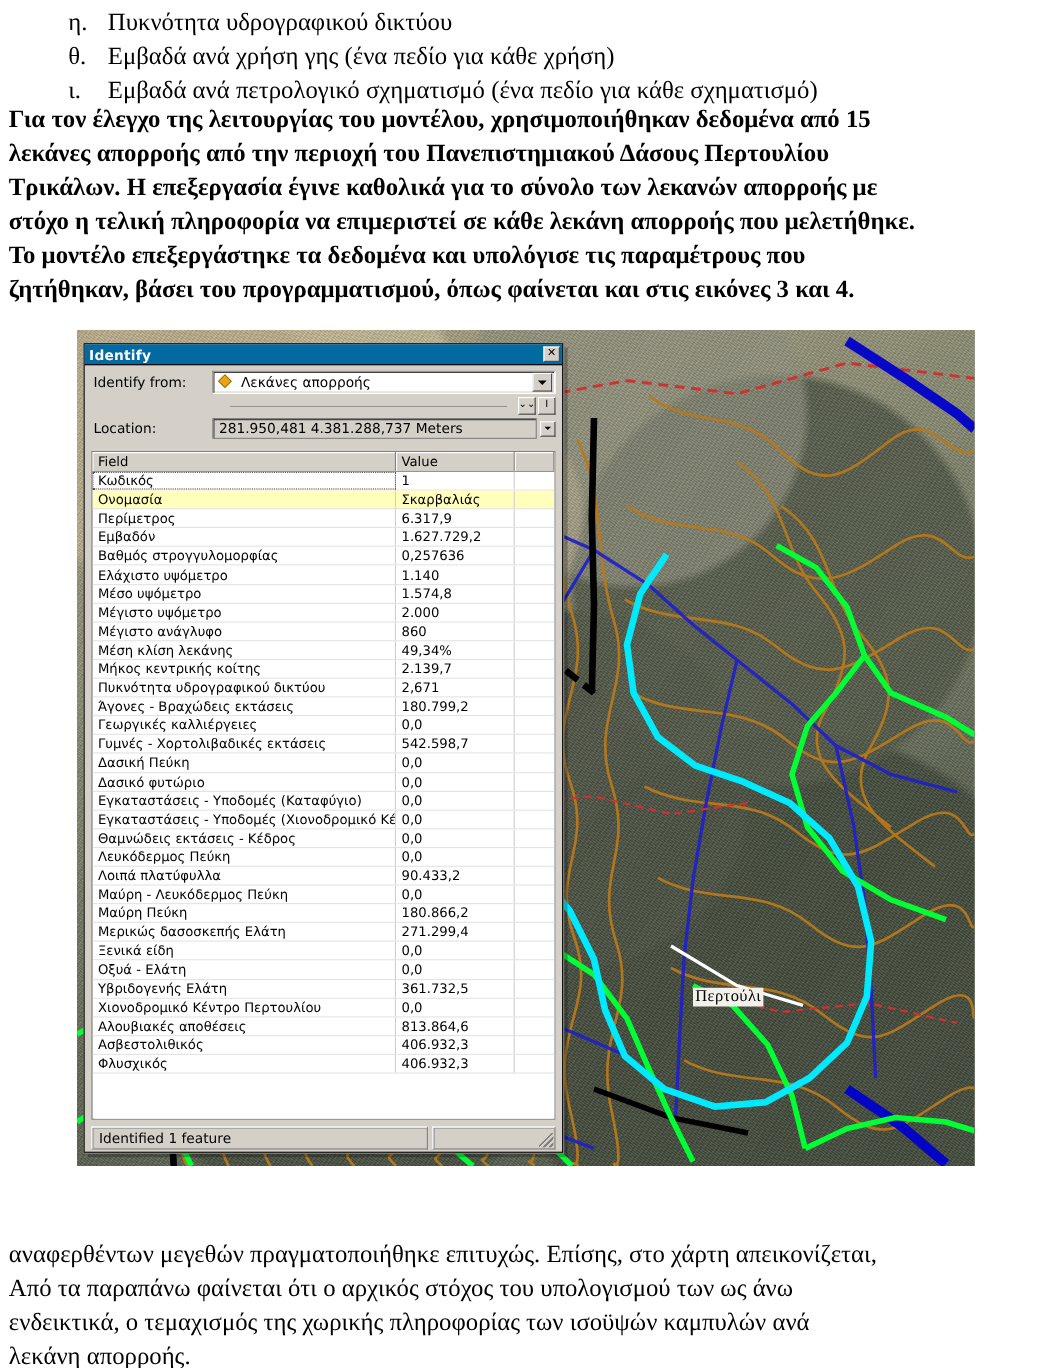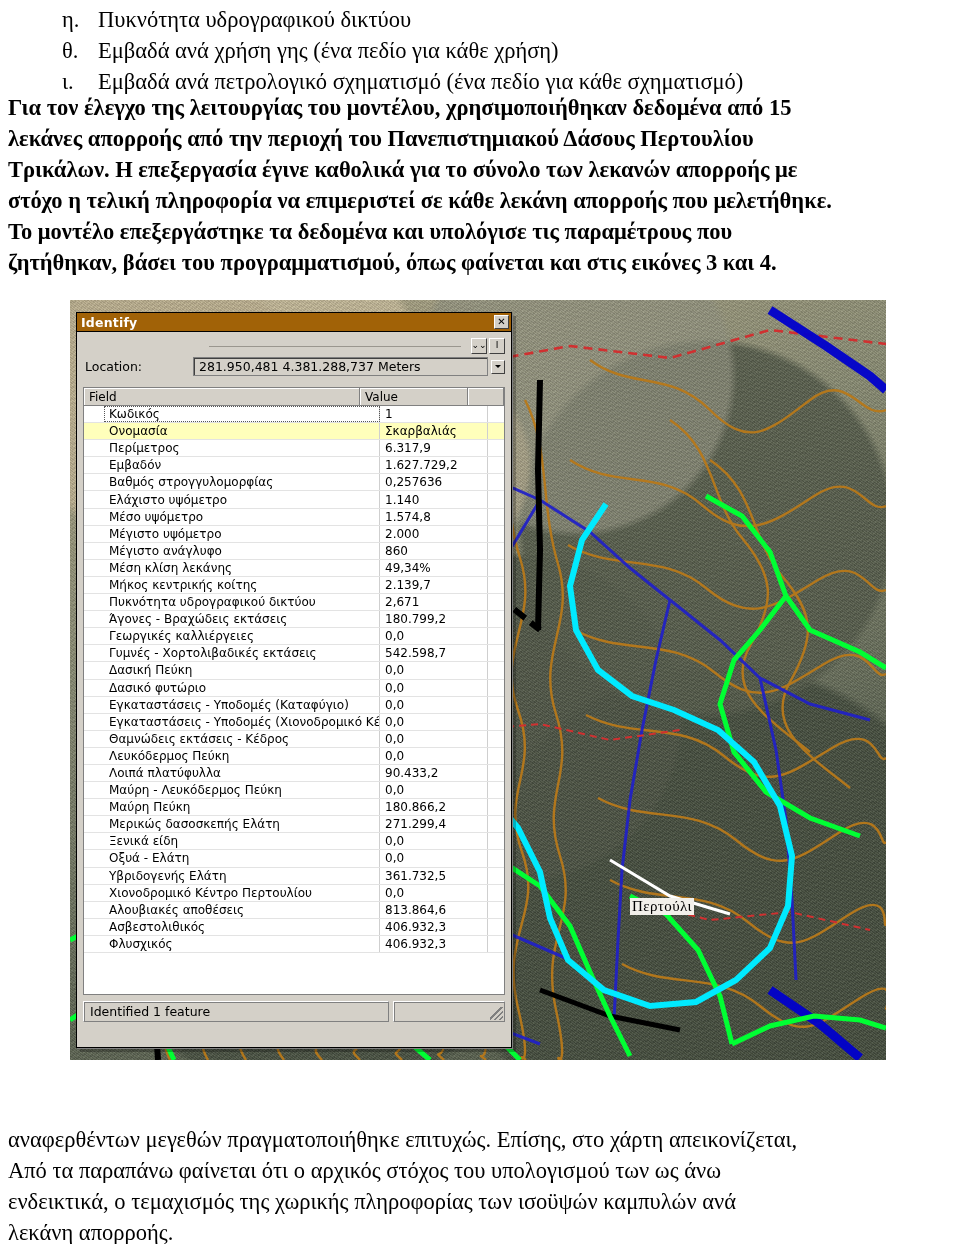--- a/index.html
+++ b/index.html
@@ -107,21 +107,21 @@
     position: absolute;
     left: 6px; top: 12px;
     width: 436px; height: 736px;
     background: #d4d0c8;
     border: 1px solid #000;
     box-shadow: 1px 1px 0 #808080;
     font-family: "DejaVu Sans", sans-serif;
   }
   .titlebar {
     height: 19px;
-    background: #a16207;
+    background: #0369a1;
     display: flex; align-items: center;
     padding: 0 2px 0 4px;
     border-bottom: 1px solid #000;
   }
   .titlebar .ttl {
     color: #fff; font-weight: bold;
     font-size: 12.5px;
     font-family: "DejaVu Sans", sans-serif;
     letter-spacing: .2px;
     flex: 1 1 auto;
@@ -258,21 +258,20 @@
     box-shadow: inset 1px 1px 0 #fff;
   }
   .th.c1 { width: 276px; flex: 0 0 276px; }
   .th.c2 { width: 108px; flex: 0 0 108px; }
   .th.c3 { flex: 1 1 auto; }
   .tbl-rows { flex: 1 1 auto; overflow: hidden; background: #fff; }
   .trow {
     display: flex;
     height: 17.1px;
     border-bottom: 1px solid #e3e3e3;
-    padding-left: 20px;
   }
   .trow.hl { background: #ffffbb; }
   .trow.sel .td1 { outline: 1px dotted #555; outline-offset: -1px; }
   .td {
     font-size: 12px; color: #000;
     font-family: "DejaVu Sans", sans-serif;
     display: flex; align-items: center;
     padding-left: 5px;
     overflow: hidden; white-space: nowrap;
   }
@@ -426,20 +425,32 @@
 
     <div id="identify">
 
       <div class="titlebar">
         <span class="ttl">Identify</span>
         <span class="tb-btn">✕</span>
       </div>
 
       <div class="dlg-body">
 
+        <div class="row-identify-from">
+          <span class="lbl lbl-identify">Identify from:</span>
+          <div class="combo">
+            <span class="swatch">
+                <i></i>
+              </span>
+            <span class="combo-text">Λεκάνες απορροής</span>
+            <span class="combo-arrow">
+                <span class="tri-down"></span>
+              </span>
+          </div>
+        </div>
 
         <div class="row-subline">
           <span class="subline-rule"></span>
           <span class="mini-btn">⌄⌄</span>
           <span class="mini-btn">I</span>
         </div>
 
         <div class="row-location">
           <span class="lbl lbl-location">Location:</span>
           <div class="loc-field">281.950,481  4.381.288,737 Meters</div>

